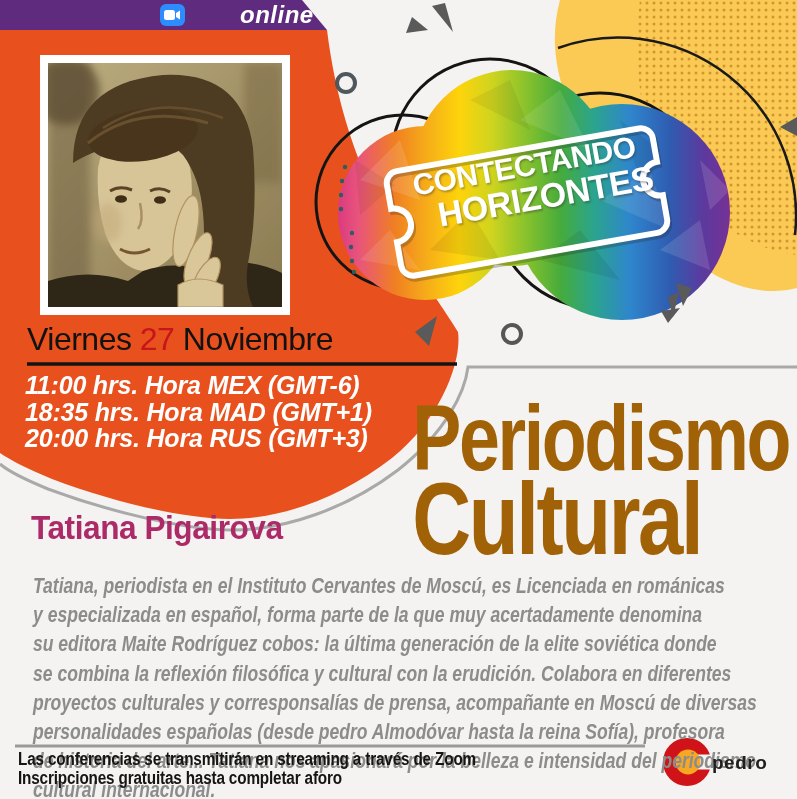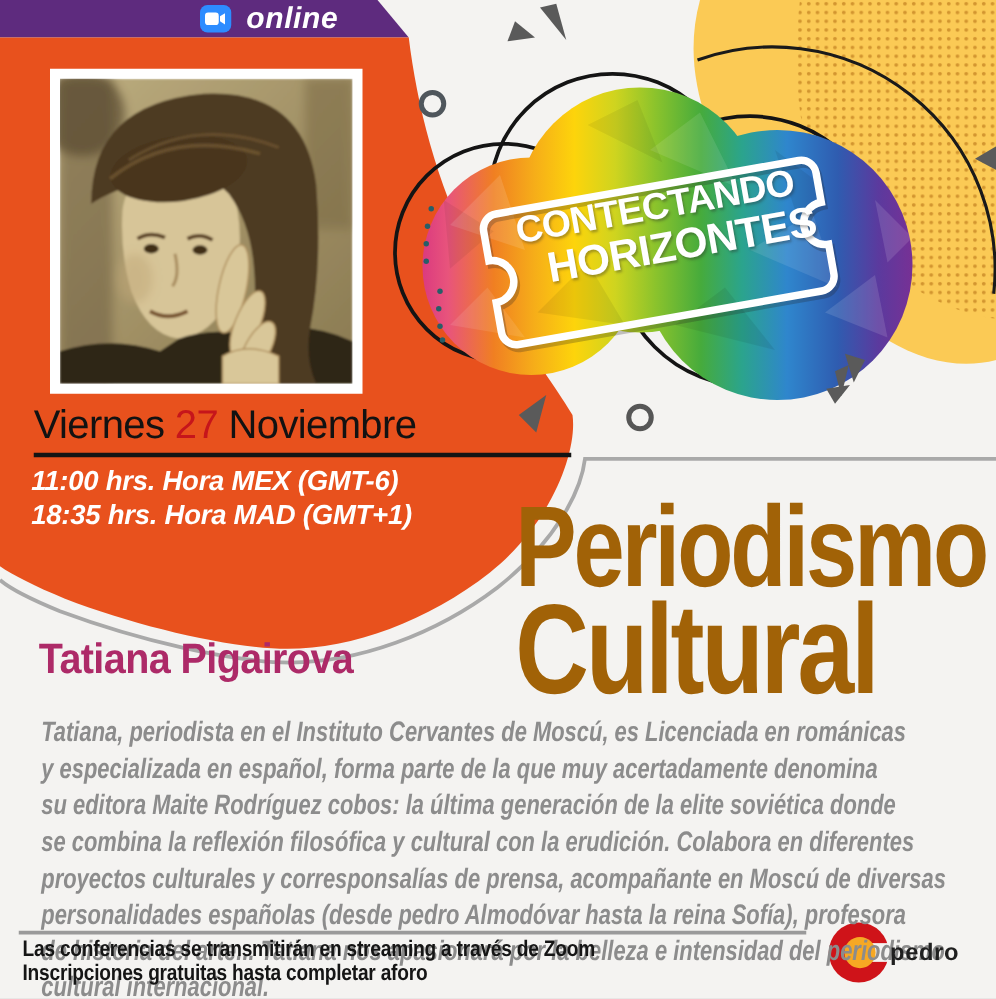--- a/index.html
+++ b/index.html
@@ -1,27 +1,27 @@
 <!DOCTYPE html>
 <html><head>
 <meta charset="utf-8">
 <style>
   html,body{margin:0;padding:0;background:#d8d8d8;}
   .canvas{position:relative;width:797px;height:799px;background:#f4f3f1;overflow:hidden;
           font-family:"Liberation Sans",sans-serif;}
   .abs{position:absolute;}
   
   .online-badge{left:160px;top:0;height:30px;display:flex;align-items:center;gap:12px;z-index:5;}
-  .online-label{color:#fff;font-size:24px;font-weight:700;font-style:italic;letter-spacing:.5px;}
+  .online-label{color:#fff;font-size:24px;font-weight:700;font-style:italic;letter-spacing:.5px;margin-left:43px;}
   
   .date-heading{left:27px;top:321px;z-index:6;color:#121212;font-size:32px;font-weight:400;
                 letter-spacing:-.5px;white-space:nowrap;}
   .date-heading .num{color:#c6151b;}
   .times{left:25px;top:372px;z-index:6;color:#fff;font-style:italic;font-weight:700;
-         font-size:22px;line-height:26.5px;letter-spacing:-.2px;white-space:nowrap;}
+         font-size:25px;line-height:26.5px;letter-spacing:-.2px;white-space:nowrap;}
   
   .speaker-name{left:31px;top:508px;z-index:6;color:#ad2a68;font-size:34px;font-weight:700;
                 letter-spacing:-.5px;white-space:nowrap;transform:scaleX(.93);transform-origin:left top;}
   
   .event-title{right:8px;top:392px;z-index:6;text-align:left;color:#a16207;font-weight:700;line-height:1;}
   .event-title .t1{font-size:92px;letter-spacing:-3px;transform:scaleX(.80);transform-origin:right top;white-space:nowrap;}
   .event-title .t2{font-size:102px;letter-spacing:-3px;margin-top:-16px;transform:scaleX(.80);transform-origin:right top;white-space:nowrap;}
   
   .about{left:33px;top:571px;z-index:6;width:960px;transform:scaleX(.78);transform-origin:left top;
          color:#8c8c8c;font-size:22.5px;font-weight:700;font-style:italic;line-height:29.2px;white-space:nowrap;}
@@ -212,20 +212,21 @@
 
   <div class="abs date-heading">
     <span>Viernes</span>
     <span class="num">27</span>
     <span>Noviembre</span>
   </div>
 
   <div class="abs times">
     <div>11:00 hrs. Hora MEX (GMT-6)</div>
     <div>18:35 hrs. Hora MAD (GMT+1)</div>
+    <div>20:00 hrs. Hora RUS (GMT+3)</div>
   </div>
 
   <div class="abs speaker-name">Tatiana Pigairova</div>
 
   <div class="abs event-title">
     <div class="t1">Periodismo</div>
     <div class="t2">Cultural</div>
   </div>
 
   <div class="abs about">

